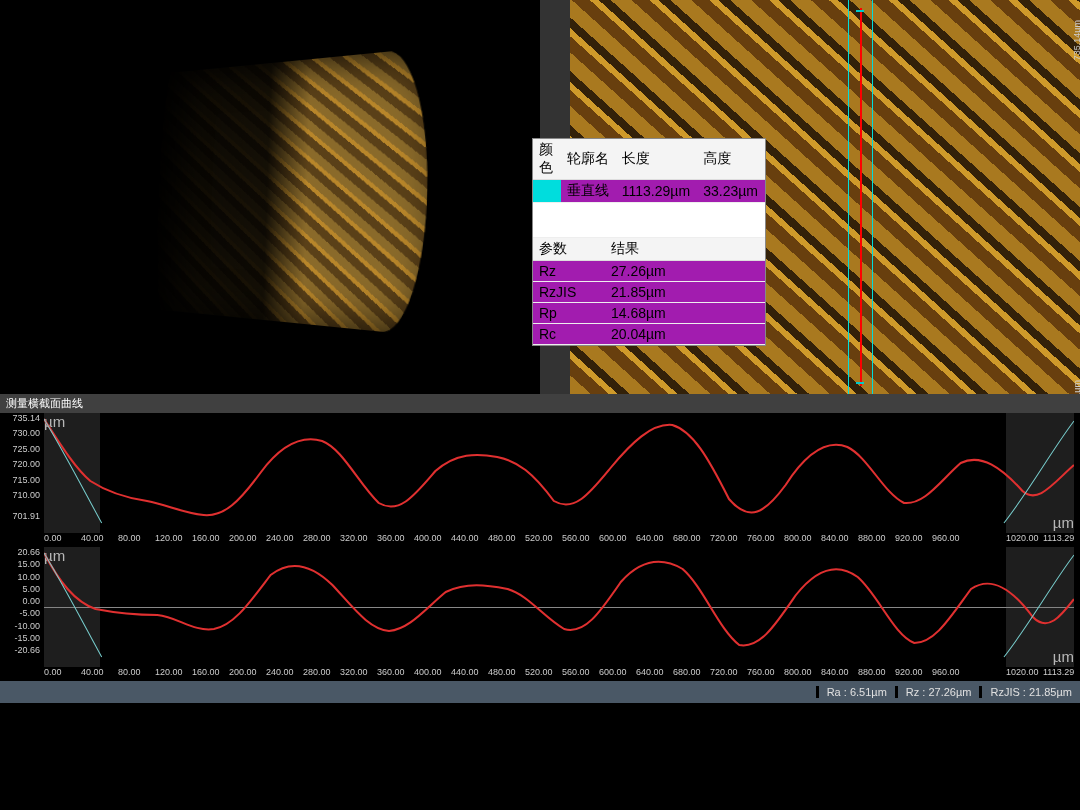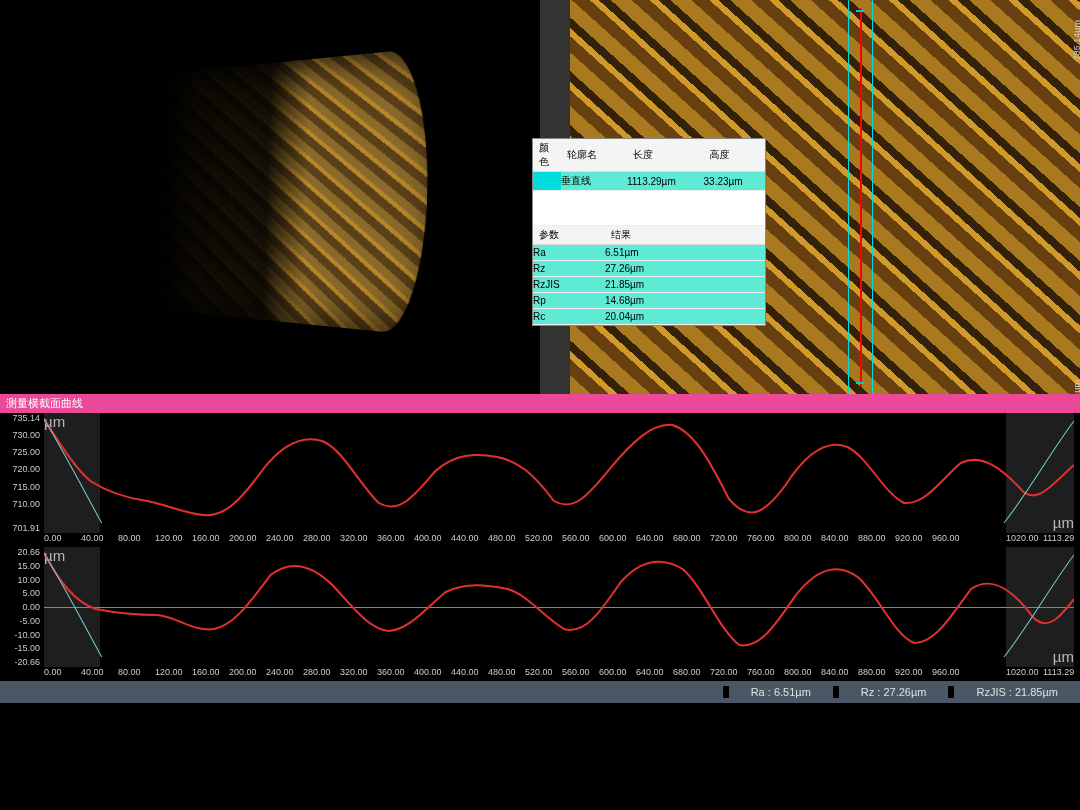--- a/index.html
+++ b/index.html
@@ -20,43 +20,43 @@
  radial-gradient(circle at 60% 55%,rgba(255,230,120,.5),transparent 25px),
  radial-gradient(circle at 75% 25%,rgba(255,230,120,.5),transparent 22px);
  filter:contrast(1.1)}
 .pane2d::before{content:"";position:absolute;left:0;top:0;width:30px;height:100%;background:#333}
 .vline-red{position:absolute;top:8px;bottom:8px;width:2px;background:#f00;left:320px}
 .vline-cy1{position:absolute;top:0;bottom:0;width:1px;background:#0dd;left:308px}
 .vline-cy2{position:absolute;top:0;bottom:0;width:1px;background:#0dd;left:332px}
 .hmark{position:absolute;width:8px;height:2px;background:#0cc;left:316px}
 .scalelab{position:absolute;right:8px;color:#ccc;font-size:9px;transform:rotate(-90deg);transform-origin:100% 0}
 
-.popup{position:absolute;left:532px;top:138px;width:232px;background:#5eead4;color:#000;font-size:10px;border:1px solid #888;z-index:5}
+.popup{position:absolute;left:532px;top:138px;width:232px;background:#a21caf;color:#000;font-size:14px;border:1px solid #888;z-index:5}
 .popup table{width:100%;border-collapse:collapse}
 .popup th{background:#f4f4f4;text-align:left;padding:2px 6px;font-weight:normal;border-bottom:1px solid #ddd}
-.popup td{padding:2px 0;border-bottom:1px solid #eee}
+.popup td{padding:2px 6px;border-bottom:1px solid #eee}
 .colorcell{width:28px;background:#0dd;padding:0!important}
 .popup .gap{height:30px;background:#fff}
 
 .charts{width:1080px}
 .chartblock{width:1080px}
-.ctitle{background:#ec4899;padding:2px 6px;font-size:11px;height:15px}
+.ctitle{background:#404040;padding:2px 6px;font-size:11px;height:15px}
 .plot{height:134px;background:#000;position:relative}
-.yaxis{position:absolute;left:0;top:0;bottom:14px;width:40px;text-align:right;padding-right:4px;display:flex;flex-direction:column;justify-content:space-between;font-size:9px;color:#ccc}
+.yaxis{position:absolute;left:0;top:0;bottom:26px;width:40px;text-align:right;padding-right:4px;display:flex;flex-direction:column;justify-content:space-between;font-size:9px;color:#ccc}
 .plotarea{position:absolute;left:44px;right:6px;top:0;bottom:14px}
 .xaxis{position:absolute;left:44px;right:6px;bottom:0;height:14px;display:flex;font-size:9px;color:#ccc}
 .xaxis span{flex:1;text-align:left}
 .xaxis .last{text-align:center;flex:0 0 auto;margin-left:auto}
 .unit{position:absolute;font-size:15px;color:#ccc}
 .shade{position:absolute;top:0;bottom:0;background:rgba(120,120,120,.25)}
 svg.curve{position:absolute;left:0;top:0;width:100%;height:100%}
 .zeroline{position:absolute;left:0;right:0;height:1px;background:#888}
 
 .statusbar{width:1080px;height:22px;background:#4a5866;display:flex;align-items:center;justify-content:flex-end;font-size:11px;color:#e0e0e0}
-.statusbar .cell{padding:0 22px;border-left:6px solid #000000}
+.statusbar .cell{padding:0 8px;border-left:3px solid #000000}
 </style>
 </head>
 <body>
 
 <div class="top">
   <div class="pane3d">
     <div class="surf3d"></div>
   </div>
   <div class="pane2d">
     <div class="surf2d"></div>
@@ -89,24 +89,20 @@
           <td colspan="4" class="gap"></td>
         </tr>
   </tbody>
     </table>
   <table>
     <tbody>
         <tr>
       <th style="width:60px">参数</th>
       <th>结果</th>
     </tr>
-    <tr>
-          <td>Ra</td>
-          <td>6.51µm</td>
-        </tr>
     <tr>
           <td>Rz</td>
           <td>27.26µm</td>
         </tr>
     <tr>
           <td>RzJIS</td>
           <td>21.85µm</td>
         </tr>
     <tr>
           <td>Rp</td>

